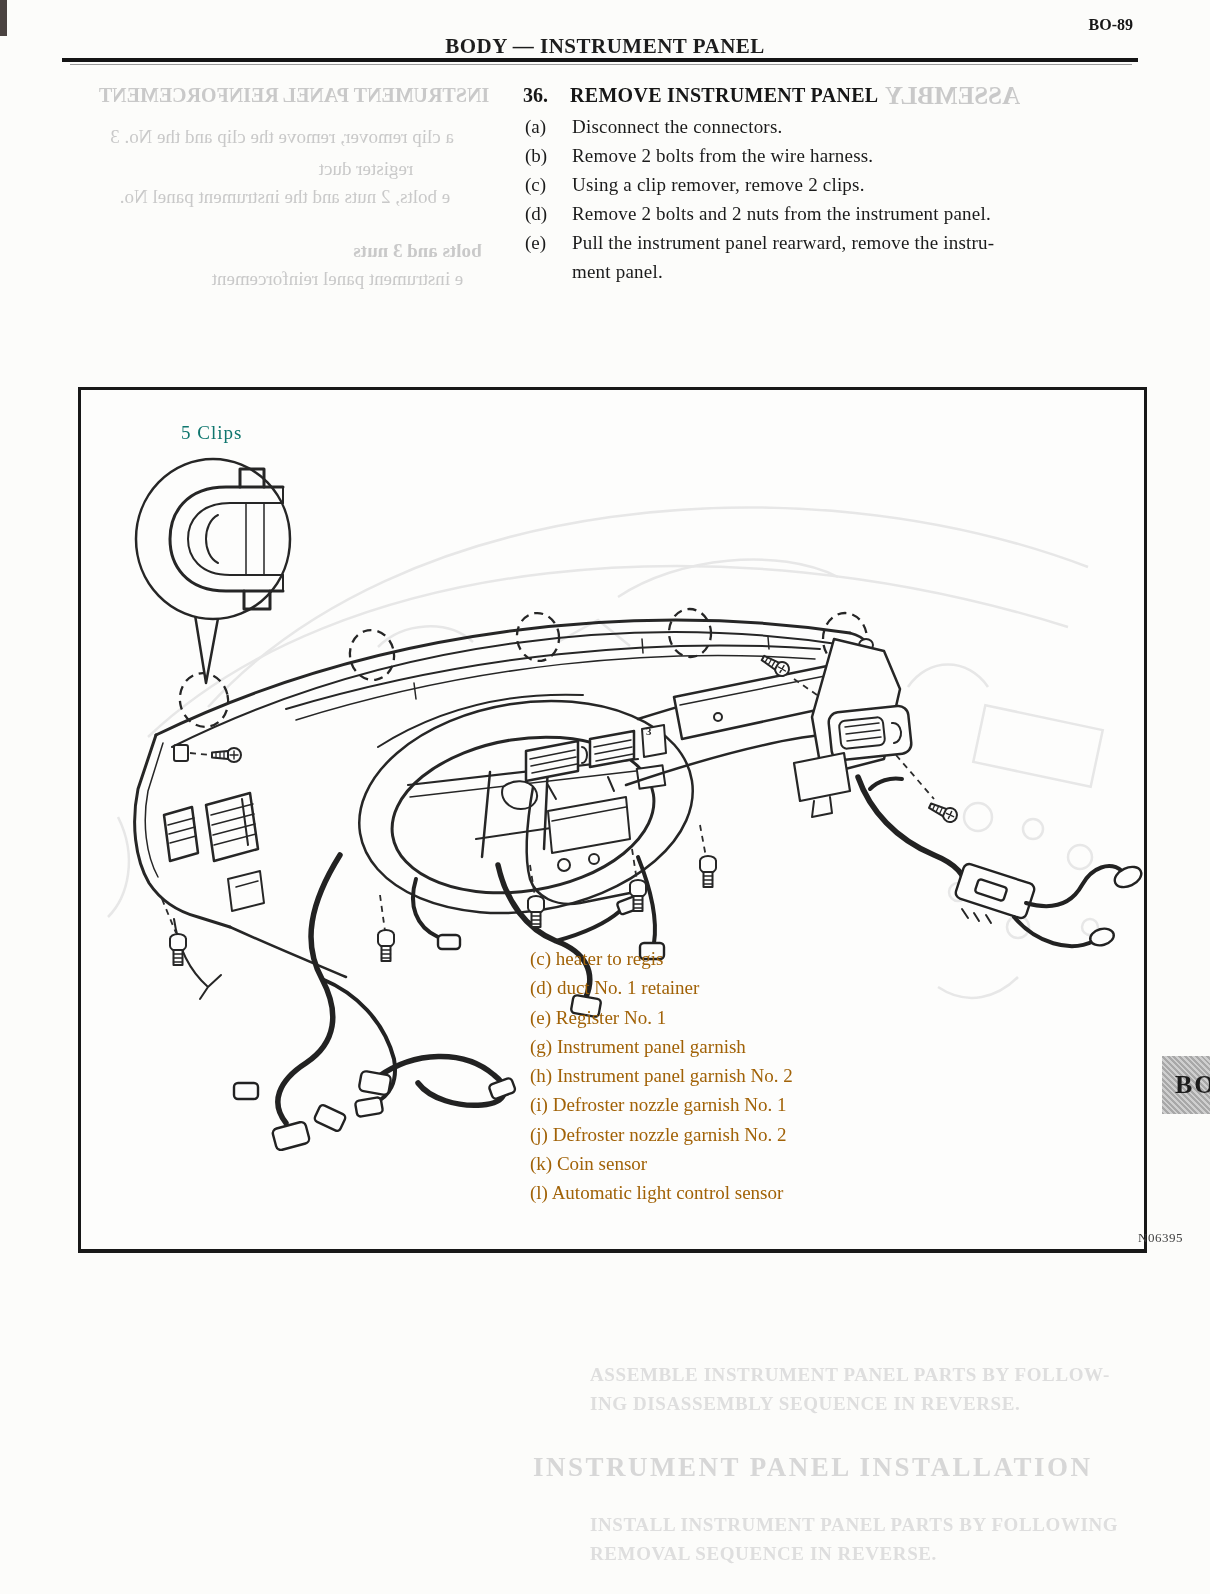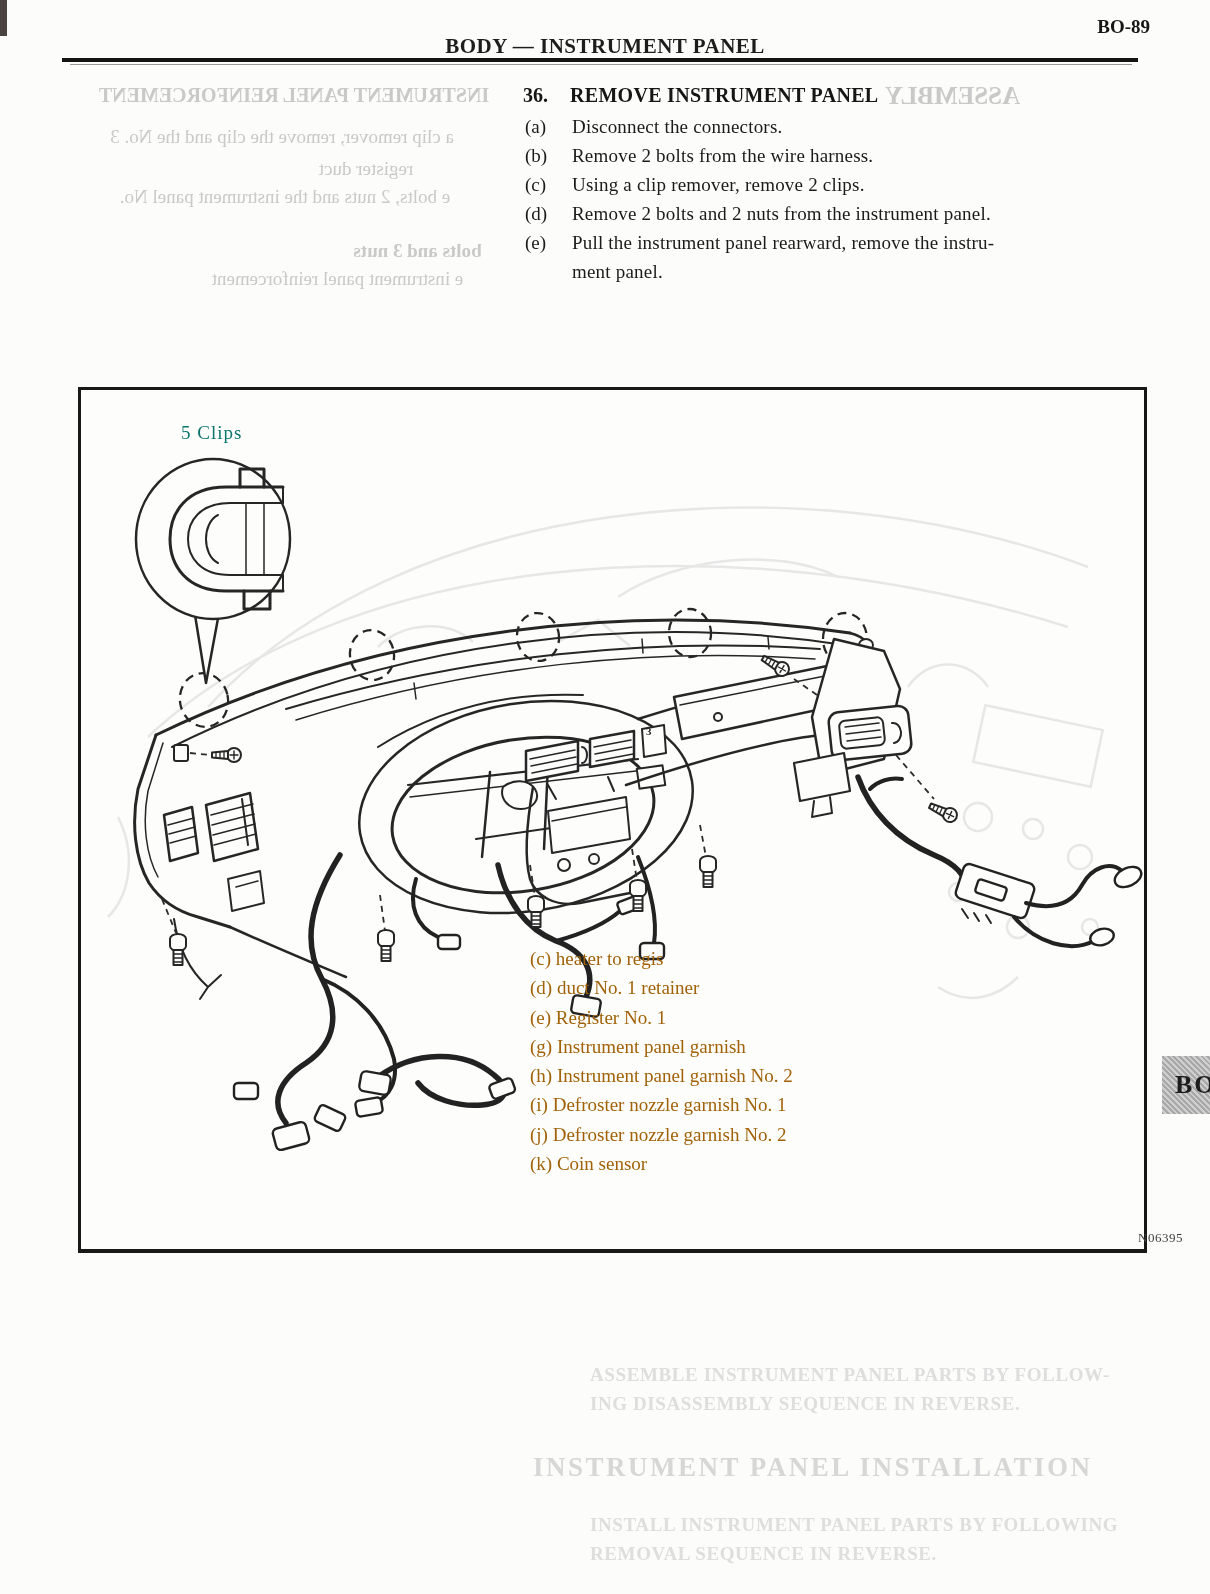--- a/index.html
+++ b/index.html
@@ -1,21 +1,21 @@
 <!DOCTYPE html>
 <html><head>
 <meta charset="utf-8">
 <style>
   html,body{margin:0;padding:0;background:#e8e8e6;}
   #page{position:relative;width:1210px;height:1594px;background:#fcfcfa;overflow:hidden;
         font-family:Liberation Serif, serif;color:#161616;}
   .abs{position:absolute;}
   
   #hdr-title{left:0;right:0;top:34px;text-align:center;font-size:21px;font-weight:bold;letter-spacing:.5px;color:#1d1d1d;}
-  #hdr-page{right:60px;top:16px;font-size:19px;font-weight:bold;color:#171717;}
+  #hdr-page{right:77px;top:16px;font-size:16px;font-weight:bold;color:#171717;}
   #hdr-rule{left:62px;top:58px;width:1076px;height:4px;background:#151515;}
   #hdr-rule2{left:70px;top:64px;width:1062px;height:1px;background:#9a9a9a;}
   #corner-artifact{left:0;top:0;width:7px;height:36px;background:#4a4340;}
   
   .step-num{left:523px;font-size:20px;font-weight:bold;}
   .step-title{left:570px;font-size:20px;font-weight:bold;letter-spacing:.3px;}
   .it-label{left:525px;font-size:19px;color:#1b1b1b;}
   .it-text{left:572px;font-size:19px;color:#1b1b1b;letter-spacing:.2px;}
   
   .ghost-mirror{transform:scaleX(-1);color:#c9c9c9;text-align:center;white-space:nowrap;}
@@ -263,20 +263,21 @@
 
   <div class="abs" id="ghost-list">
     <div>(c)      heater to regis</div>
     <div>(d)      duct No. 1 retainer</div>
     <div>(e)   Register No. 1</div>
     <div>(g)   Instrument panel garnish</div>
     <div>(h)   Instrument panel garnish No. 2</div>
     <div>(i)   Defroster nozzle garnish No. 1</div>
     <div>(j)   Defroster nozzle garnish No. 2</div>
     <div>(k)   Coin sensor</div>
+    <div>(l)   Automatic light control sensor</div>
   </div>
 
   <div class="abs ghost-b" style="left:590px;top:1364px;">ASSEMBLE INSTRUMENT PANEL PARTS BY FOLLOW-</div>
   <div class="abs ghost-b" style="left:590px;top:1393px;">ING DISASSEMBLY SEQUENCE IN REVERSE.</div>
   <div class="abs ghost-h" style="left:533px;top:1452px;">INSTRUMENT PANEL INSTALLATION</div>
   <div class="abs ghost-b" style="left:590px;top:1514px;">INSTALL INSTRUMENT PANEL PARTS BY FOLLOWING</div>
   <div class="abs ghost-b" style="left:590px;top:1543px;">REMOVAL SEQUENCE IN REVERSE.</div>
 
   <div class="abs" id="side-tab">
     <span>BO</span>

